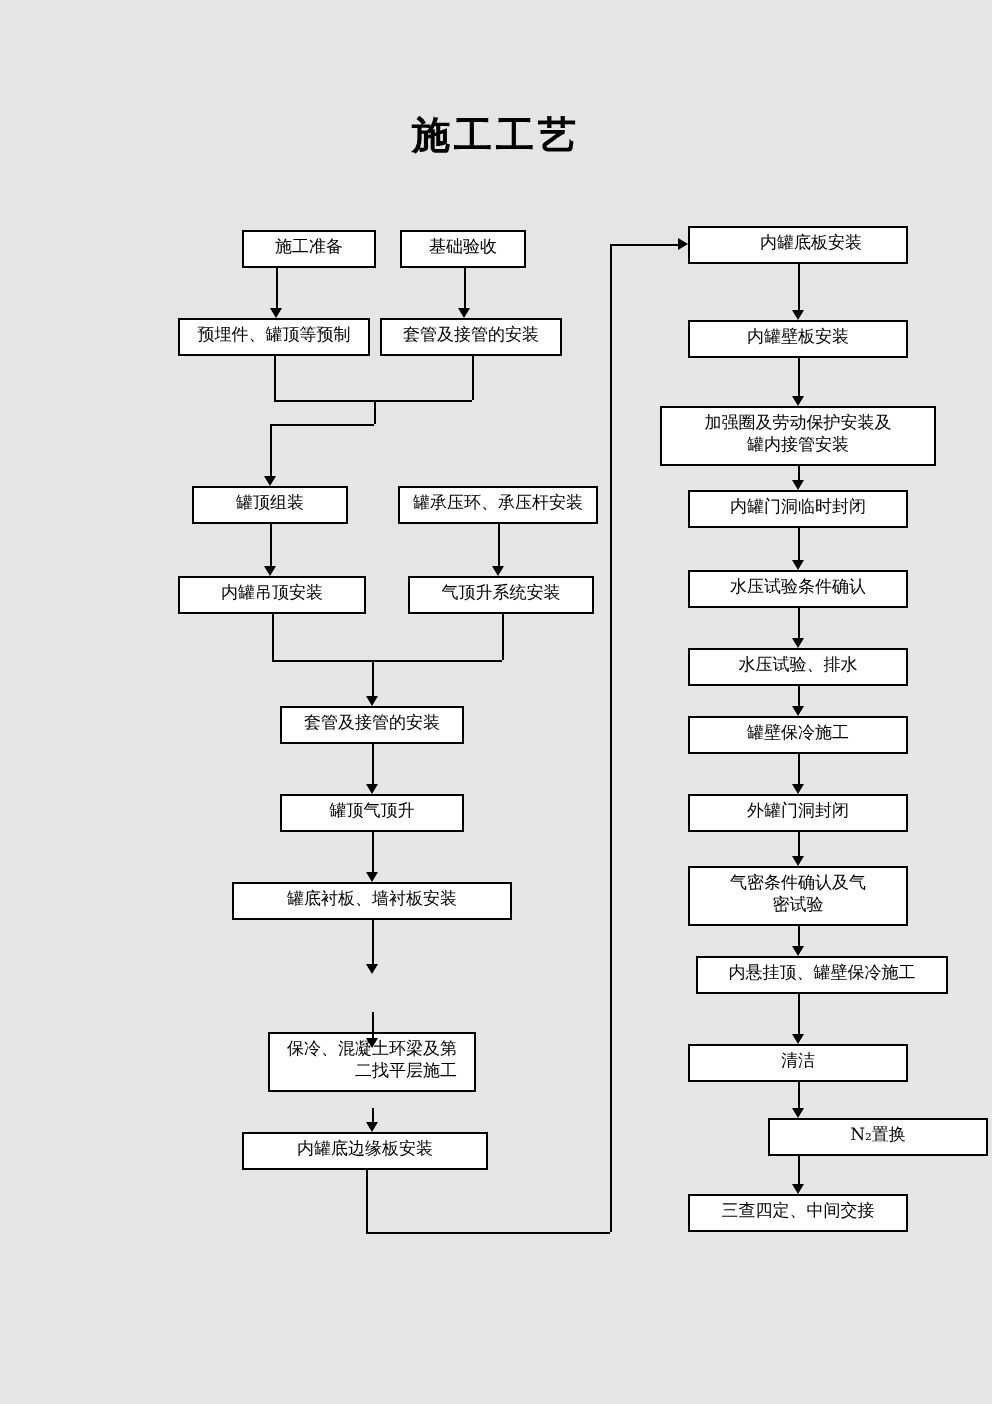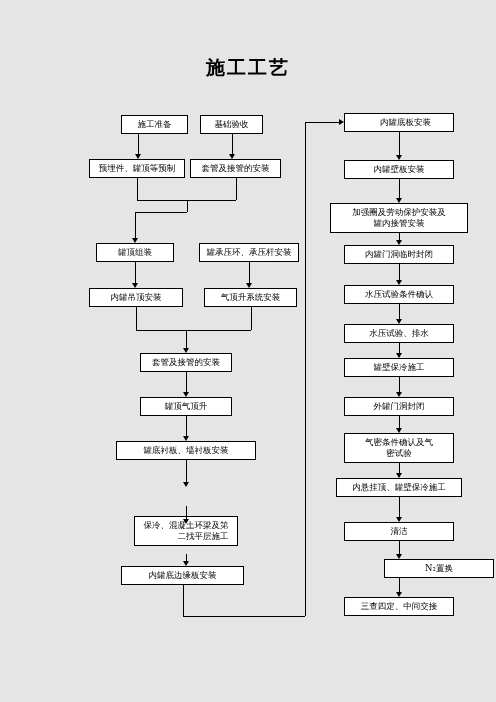--- a/index.html
+++ b/index.html
@@ -111,21 +111,21 @@
       <div class="node" style="left: 344px; top: 160px; width: 110px; height: 19px;">内罐壁板安装</div>
       <div class="node" style="left: 330px; top: 203px; width: 138px; height: 30px;">加强圈及劳动保护安装及
 罐内接管安装</div>
       <div class="node" style="left: 344px; top: 245px; width: 110px; height: 19px;">内罐门洞临时封闭</div>
       <div class="node" style="left: 344px; top: 285px; width: 110px; height: 19px;">水压试验条件确认</div>
       <div class="node" style="left: 344px; top: 324px; width: 110px; height: 19px;">水压试验、排水</div>
       <div class="node" style="left: 344px; top: 358px; width: 110px; height: 19px;">罐壁保冷施工</div>
       <div class="node" style="left: 344px; top: 397px; width: 110px; height: 19px;">外罐门洞封闭</div>
       <div class="node" style="left: 344px; top: 433px; width: 110px; height: 30px;">气密条件确认及气
 密试验</div>
-      <div class="node" style="left: 336px; top: 478px; width: 126px; height: 19px; text-align: right;">内悬挂顶、罐壁保冷施工</div>
+      <div class="node" style="left: 348px; top: 478px; width: 126px; height: 19px; text-align: right;">内悬挂顶、罐壁保冷施工</div>
       <div class="node" style="left: 344px; top: 522px; width: 110px; height: 19px;">清洁</div>
       <div class="node" style="left: 344px; top: 559px; width: 110px; height: 19px; margin-left: 40px;">N₂置换</div>
       <div class="node" style="left: 344px; top: 597px; width: 110px; height: 19px;">三查四定、中间交接</div>
     </div>
   <div id="edges-layer">
       <div class="ln vline" style="left: 138px; top: 134px; height: 20px;"></div>
       <div class="arrow-down" style="left: 135px; top: 154px;"></div>
       <div class="ln vline" style="left: 232px; top: 134px; height: 20px;"></div>
       <div class="arrow-down" style="left: 229px; top: 154px;"></div>
       <div class="ln vline" style="left: 135px; top: 262px; height: 21px;"></div>

